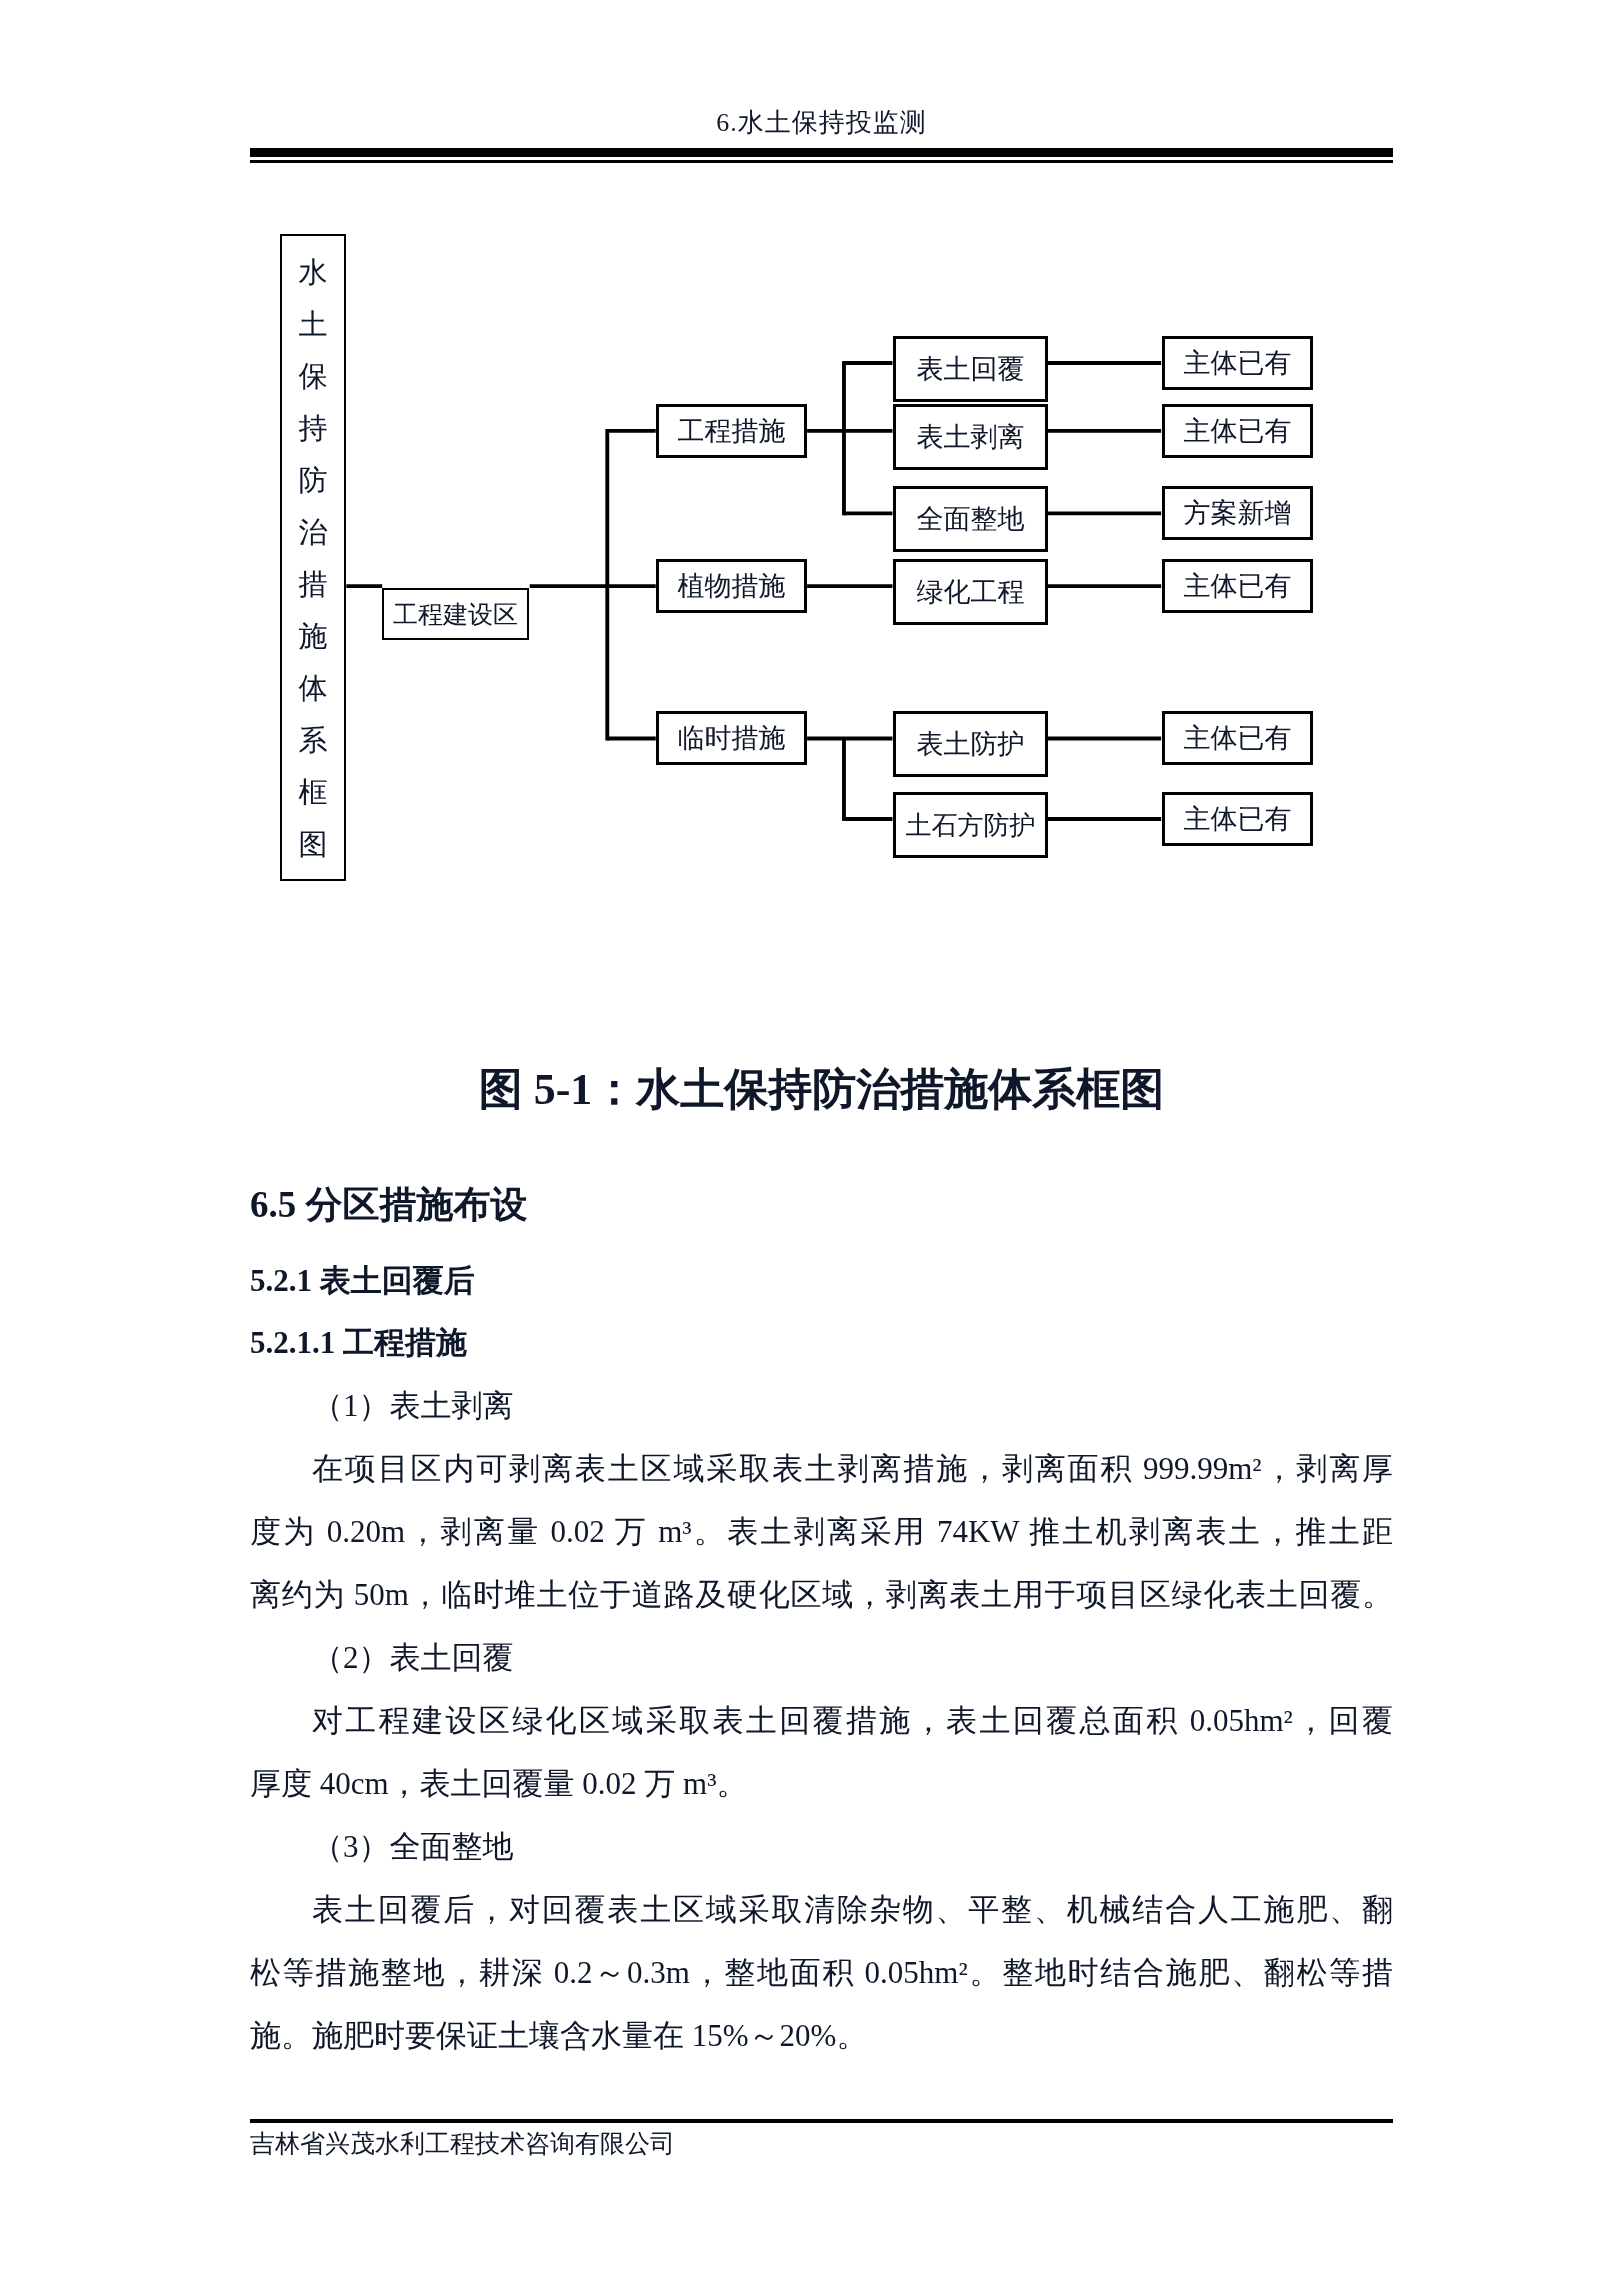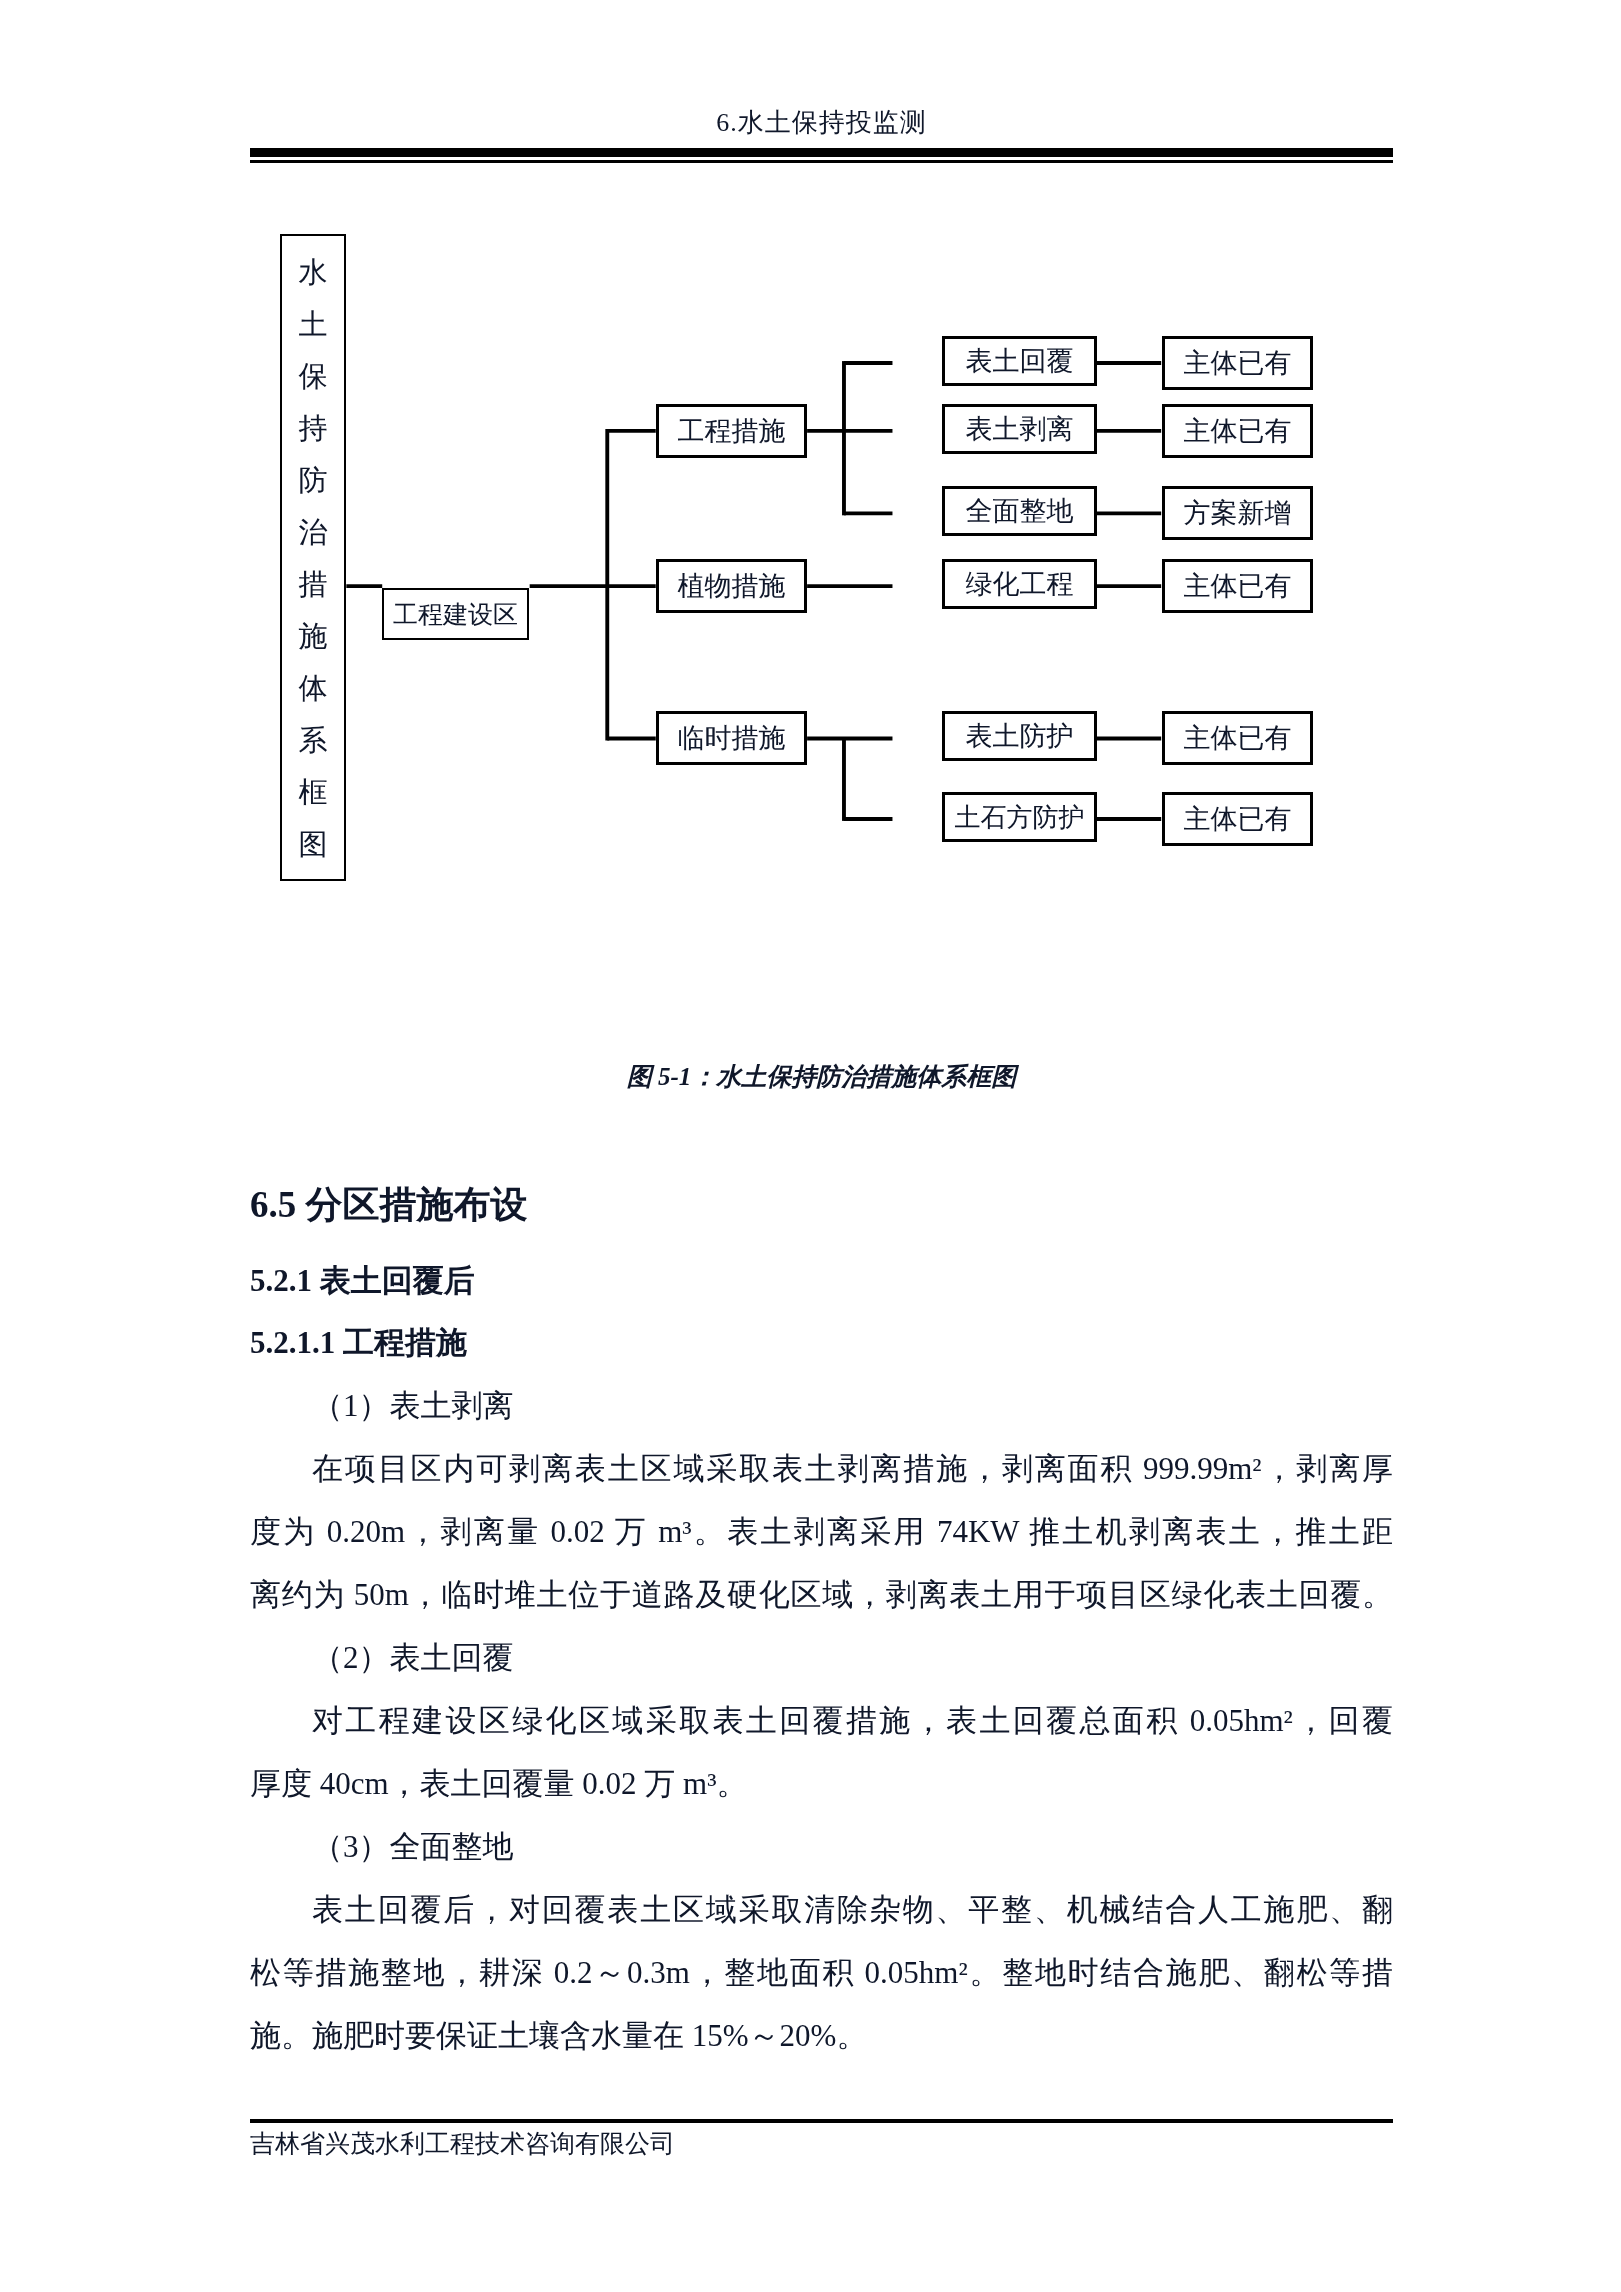--- a/index.html
+++ b/index.html
@@ -16,27 +16,27 @@
   .fc-lines{position:absolute;left:0;top:0;pointer-events:none;}
   .fc-box{
     position:absolute;border:3.9px solid #000;background:#fff;box-sizing:border-box;
     display:flex;align-items:center;justify-content:center;
     font-size:27px;text-align:center;white-space:nowrap;
   }
   .box-root{left:280px;top:234px;width:66px;height:647px;border-width:2.9px;font-size:29px;white-space:normal;}
   .box-root span{display:block;width:33px;line-height:52px;text-align:center;word-break:break-all;}
   .box-level1{left:382px;top:588px;width:147px;height:52px;border-width:2.9px;font-size:25px;}
   .col-branch{left:656px;width:151px;height:54px;}
-  .col-mid{left:942px;width:155px;height:50px;}
+  .col-mid{left:893px;width:155px;height:66px;}
   .col-right{left:1162px;width:151px;height:54px;}
   .row-1{top:336px;} .row-2{top:404px;} .row-3{top:486px;}
   .row-4{top:559px;} .row-5{top:711px;} .row-6{top:792px;}
   .box-tmp{font-size:26px;}
   
-  .fig-caption{position:absolute;top:1060px;left:250px;width:1143px;text-align:center;font-size:25px;font-weight:bold;font-style:italic;}
+  .fig-caption{position:absolute;top:1060px;left:250px;width:1143px;text-align:center;font-size:44px;font-weight:bold;}
   .h-l1{position:absolute;top:1180px;left:250px;font-size:37px;font-weight:bold;}
   .h-l2{position:absolute;top:1260px;left:250px;font-size:31px;font-weight:bold;}
   .h-l3{position:absolute;top:1322px;left:250px;font-size:31px;font-weight:bold;}
   
   .body-block{position:absolute;top:1374px;left:250px;width:1143px;font-size:31px;}
   .bl{height:63px;line-height:63px;overflow:hidden;}
   .indent{text-indent:62px;}
   .jf{text-align:justify;text-align-last:justify;}
   
   .ftr-rule{top:2119px;height:3.9px;}

